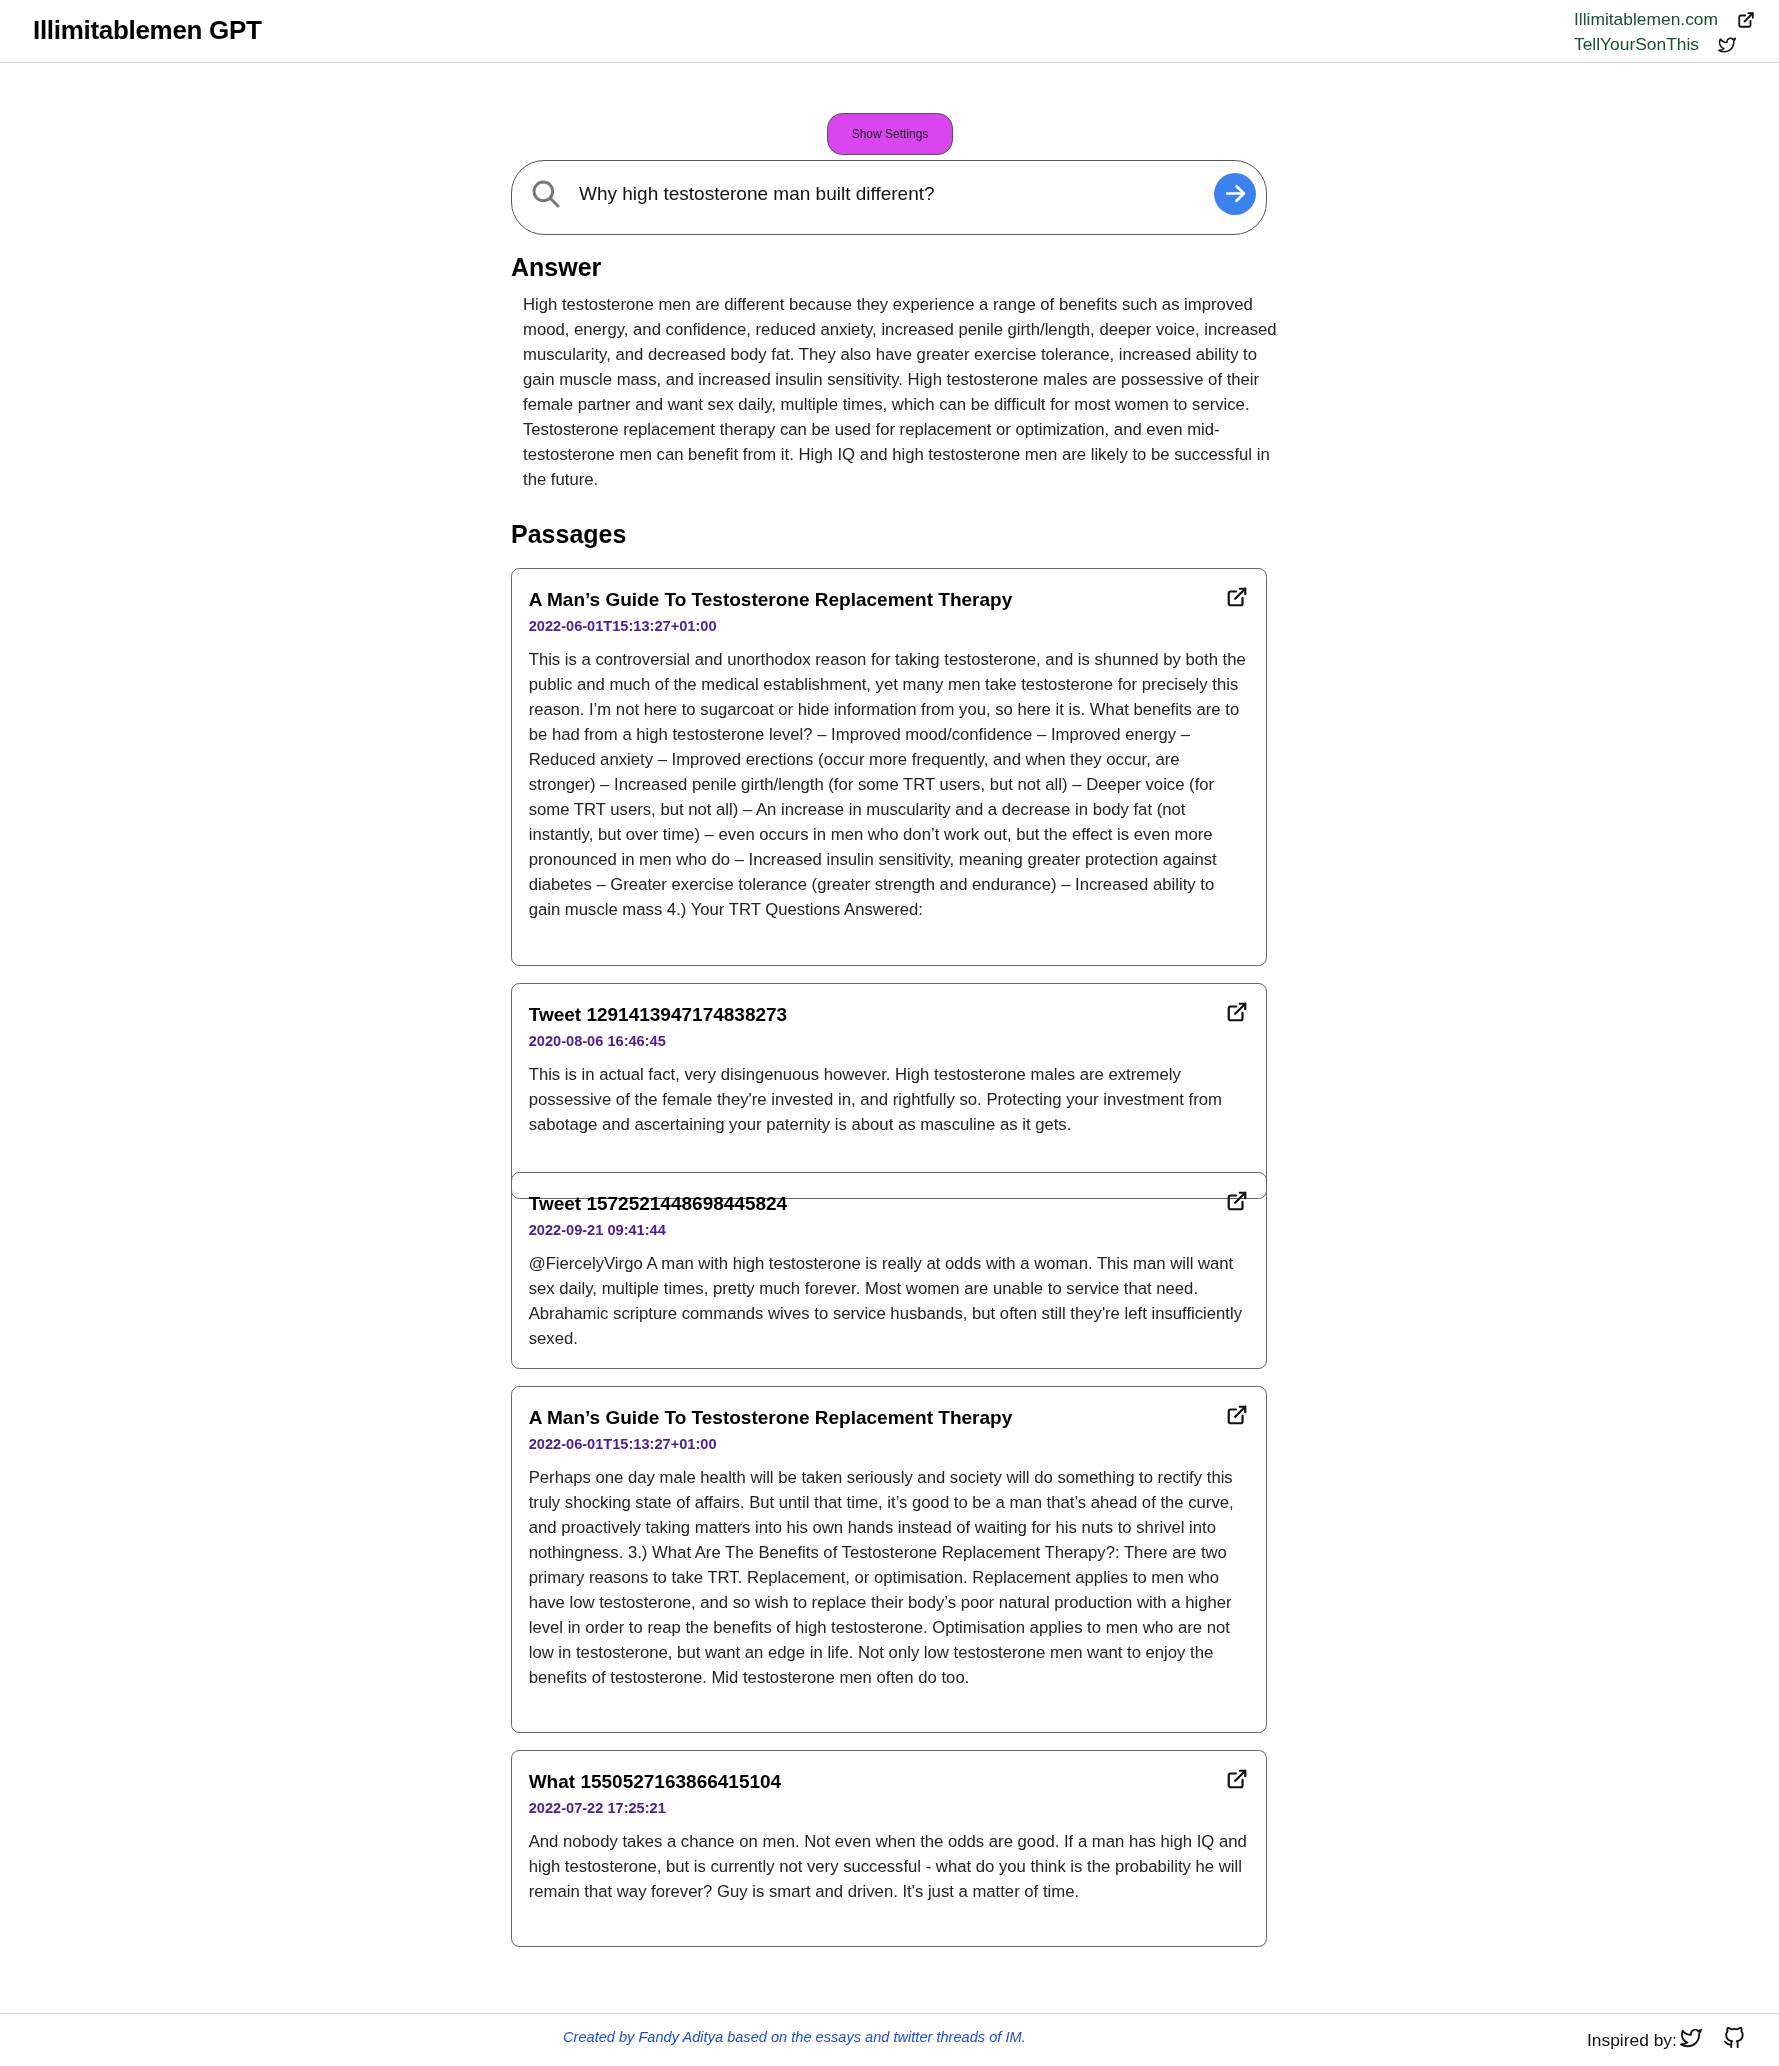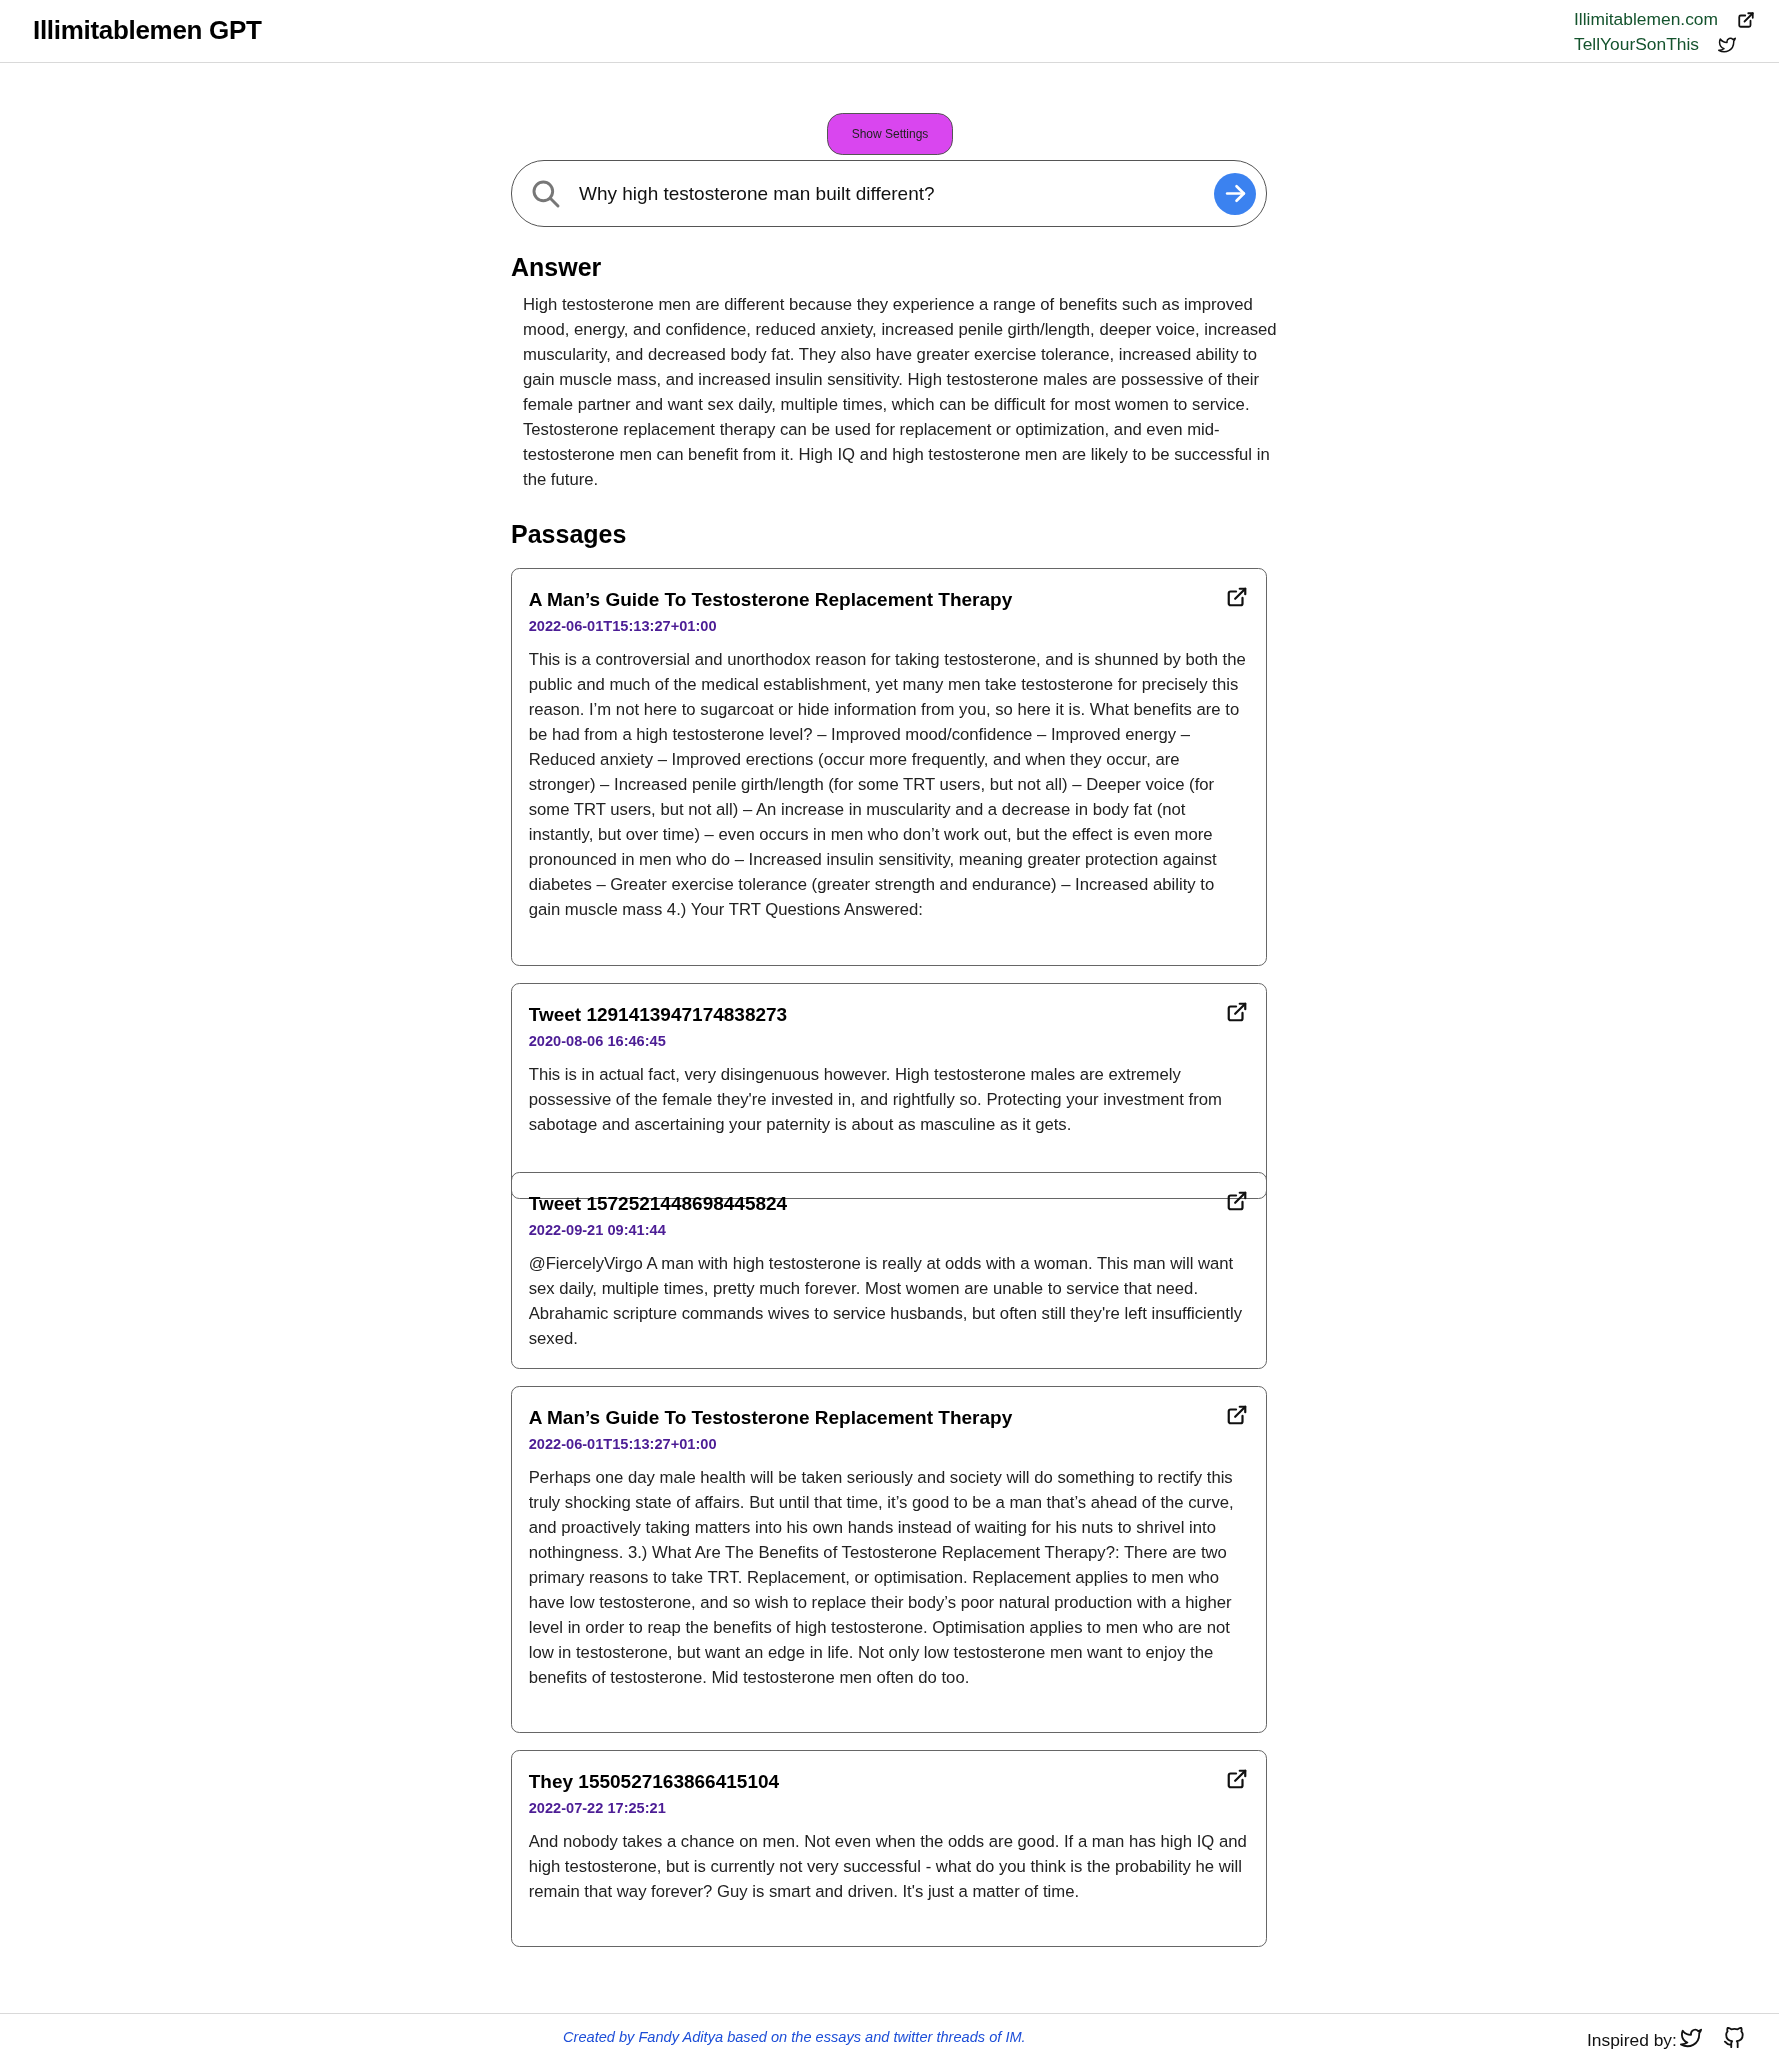--- a/index.html
+++ b/index.html
@@ -9,21 +9,21 @@
   .header { height: 63px; border-bottom: 1.4px solid #d9d9d9; position: relative; }
   .brand { position: absolute; left: 33px; top: 15.3px; font-size: 26px; font-weight: 700; letter-spacing: -0.3px; color: #000; }
   .header-links { position: absolute; left: 1574px; top: 7px; font-size: 17.4px; line-height: 25px; color: #111; }
   .header-link { display: flex; align-items: center; gap: 19px; text-decoration: none; color: #14532d; }
   .header-link svg { width: 18px; height: 18px; }
 
   .main { position: absolute; left: 511px; top: 0; width: 756px; }
 
   .settings-btn { position: absolute; left: 316px; top: 113px; width: 126px; height: 42px; border: 1.4px solid #555; border-radius: 15.3px; background: #d946ef; font-family: "Liberation Sans", sans-serif; font-size: 12px; color: #222; display: flex; align-items: center; justify-content: center; cursor: pointer; }
 
-  .search { position: absolute; left: 0; top: 160px; width: 756px; height: 67px; border: 1.4px solid #555; border-radius: 33px; display: flex; align-items: center; }
+  .search { position: absolute; left: 0; top: 160px; width: 756px; height: 75px; border: 1.4px solid #555; border-radius: 33px; display: flex; align-items: center; }
   .search-icon { position: absolute; left: 18px; top: 16.7px; width: 32px; height: 32px; }
   .search-input { position: absolute; left: 67px; top: 15.3px; width: 598px; height: 35px; border: none; outline: none; font-family: "Liberation Sans", sans-serif; font-size: 19px; color: #111; background: transparent; }
   .submit-btn { position: absolute; left: 702px; top: 11.8px; width: 42px; height: 42px; border-radius: 50%; background: #3b82f0; border: none; display: flex; align-items: center; justify-content: center; cursor: pointer; }
   .submit-btn svg { width: 25px; height: 25px; }
 
   .h2 { position: absolute; left: 0; font-size: 25px; font-weight: 700; color: #000; }
   .answer-title { top: 253px; }
   .answer-text { position: absolute; left: 12px; top: 292px; width: 756px; font-size: 16.7px; line-height: 25px; color: #222; }
   .passages-title { top: 520px; }
 
@@ -131,21 +131,21 @@
           <path d="M18 13v6a2 2 0 0 1-2 2H5a2 2 0 0 1-2-2V8a2 2 0 0 1 2-2h6"></path>
           <path d="M15 3h6v6"></path>
           <path d="M10 14L21 3"></path>
         </svg>
     </a>
     <div class="card-date">2022-06-01T15:13:27+01:00</div>
     <div class="card-text">Perhaps one day male health will be taken seriously and society will do something to rectify this truly shocking state of affairs. But until that time, it’s good to be a man that’s ahead of the curve, and proactively taking matters into his own hands instead of waiting for his nuts to shrivel into nothingness. 3.) What Are The Benefits of Testosterone Replacement Therapy?: There are two primary reasons to take TRT. Replacement, or optimisation. Replacement applies to men who have low testosterone, and so wish to replace their body’s poor natural production with a higher level in order to reap the benefits of high testosterone. Optimisation applies to men who are not low in testosterone, but want an edge in life. Not only low testosterone men want to enjoy the benefits of testosterone. Mid testosterone men often do too.</div>
   </div>
 
   <div class="card" style="top:1750px;height:197px;">
-    <div class="card-title">They 1550527163866415104</div>
+    <div class="card-title">What 1550527163866415104</div>
     <a class="card-link">
       <svg viewBox="0 0 24 24" fill="none" stroke="#111" stroke-width="2.4" stroke-linecap="round" stroke-linejoin="round">
           <path d="M18 13v6a2 2 0 0 1-2 2H5a2 2 0 0 1-2-2V8a2 2 0 0 1 2-2h6"></path>
           <path d="M15 3h6v6"></path>
           <path d="M10 14L21 3"></path>
         </svg>
     </a>
     <div class="card-date">2022-07-22 17:25:21</div>
     <div class="card-text">And nobody takes a chance on men. Not even when the odds are good. If a man has high IQ and high testosterone, but is currently not very successful - what do you think is the probability he will remain that way forever? Guy is smart and driven. It's just a matter of time.</div>
   </div>

